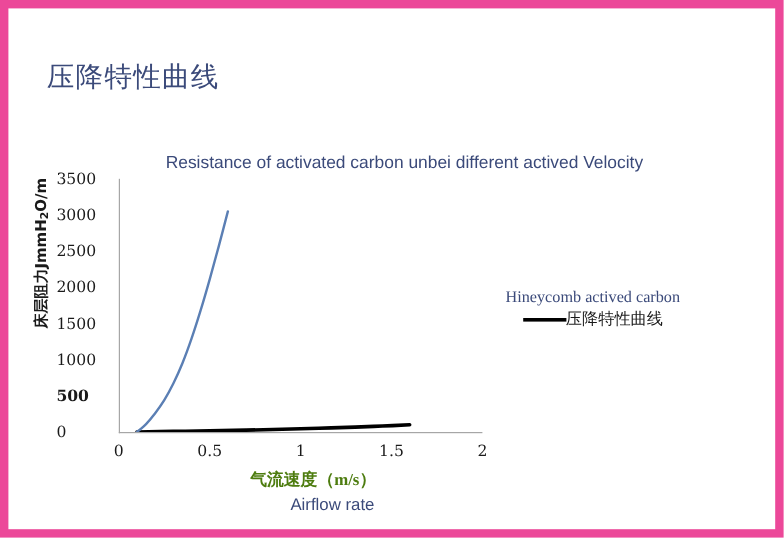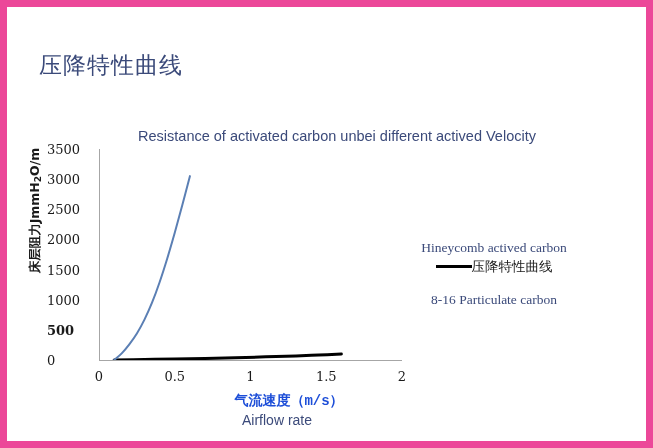--- a/index.html
+++ b/index.html
@@ -150,28 +150,28 @@
   }
   #axis-title-y sub {
     font-size: 9px;
     vertical-align: baseline;
     position: relative;
     top: 2px;
   }
 
   #axis-title-x-cn {
     position: absolute;
-    left: 132px;
+    left: 104px;
     top: 385px;
     width: 300px;
     text-align: center;
     font-size: 14px;
     line-height: 18px;
-    color: #1d4ed8;
-    font-family: Liberation Mono, monospace;
+    color: #4d7c0f;
+    font-family: Liberation Serif, serif;
     font-weight: 700;
     white-space: nowrap;
   }
   #axis-title-x-en {
     position: absolute;
     left: 120px;
     top: 404px;
     width: 300px;
     text-align: center;
     font-size: 14px;
@@ -277,18 +277,17 @@
     <div id="legend">
       <div class="legend-group">
         <div class="legend-caption">Hineycomb actived carbon</div>
         <div class="legend-row">
           <span class="legend-swatch series-black"></span>
           <span class="legend-label">压降特性曲线</span>
         </div>
       </div>
       <div id="legend-gap"></div>
       <div class="legend-group">
-        <div class="legend-caption">8-16 Particulate carbon</div>
       </div>
     </div>
 
   </div>
 </div>
 
 </body></html>

